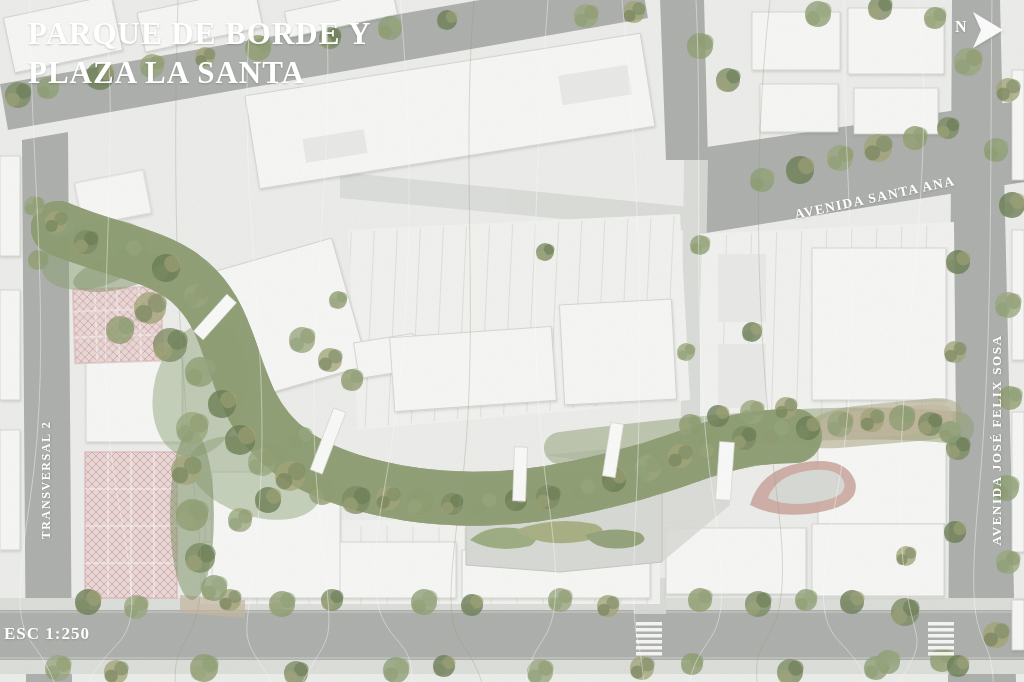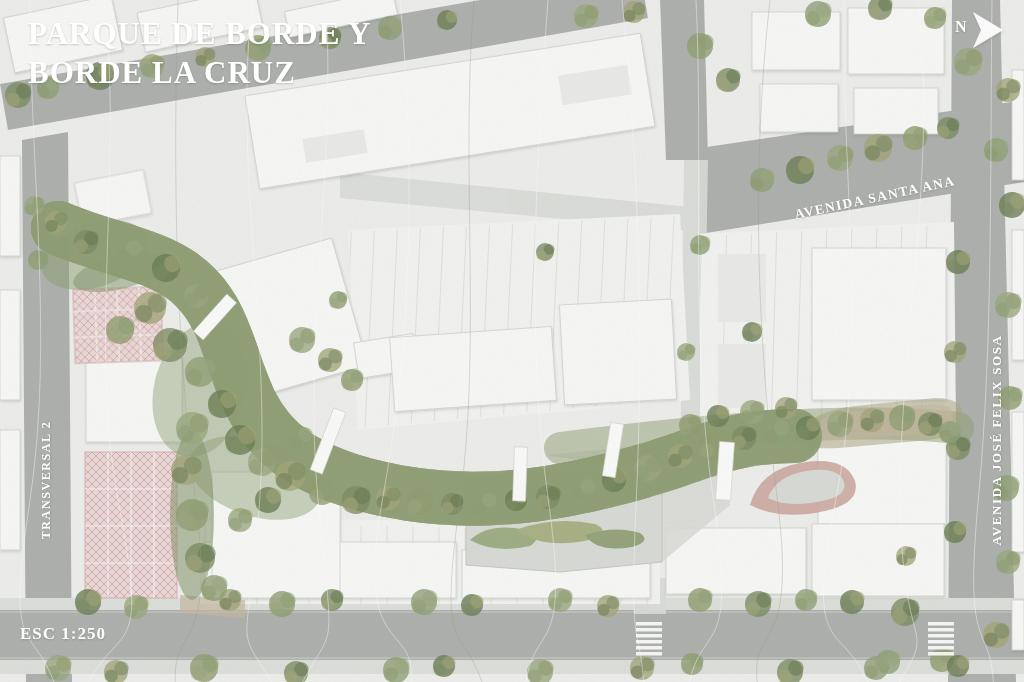--- a/index.html
+++ b/index.html
@@ -2,21 +2,21 @@
 <html><head>
 <meta charset="utf-8">
 <style>
   html,body{margin:0;padding:0;background:#dfe1dd;}
   .plan{position:relative;width:1024px;height:682px;overflow:hidden;
         font-family:Liberation Serif, serif;background:var(--bg,#e9ebe7);}
   .plan svg{position:absolute;left:0;top:0;}
   .label{position:absolute;color:#fff;font-weight:bold;white-space:nowrap;
          text-shadow:0 1px 2px rgba(60,65,55,.25);}
   .title{left:28px;top:14px;font-size:31px;letter-spacing:1px;line-height:39px;}
-  .scale{left:20px;top:624px;font-size:17px;letter-spacing:1px;}
+  .scale{left:4px;top:624px;font-size:17px;letter-spacing:1px;}
   .st-altamira{left:392px;top:629px;font-size:13.5px;letter-spacing:1.6px;}
   .st-santa-ana{left:875px;top:198px;font-size:13.5px;letter-spacing:1.4px;
                 transform:translate(-50%,-50%) rotate(-12deg);}
   .st-jose{left:997px;top:440px;font-size:13px;letter-spacing:1.6px;
            transform:translate(-50%,-50%) rotate(-90deg);}
   .st-transversal{left:46px;top:480px;font-size:12px;letter-spacing:1.6px;
            transform:translate(-50%,-50%) rotate(-90deg);}
   .north-n{left:955px;top:18px;font-size:16px;}
 </style>
 </head>
@@ -865,21 +865,21 @@
         <path d="M992,0 C989.8272680915185,170 993.3162142964003,340 978.2842954894575,500 S989.8272680915185,620 993.3162142964003,682" fill="none" stroke="#ffffff" stroke-width="1" opacity="0.45"></path>
       </g>
 
   <polygon points="973,12 1003,30 973,48 981,30" fill="#ffffff" filter="url(#bshadow)"></polygon>
 
   <rect width="1024" height="682" filter="url(#grain)" opacity="0.07"></rect>
 </svg>
 
 <div class="label title">
   <div>PARQUE DE BORDE Y</div>
-  <div>BORDE LA CRUZ</div>
+  <div>PLAZA LA SANTA</div>
 </div>
 <div class="label scale">ESC 1:250</div>
 <div class="label st-santa-ana">AVENIDA SANTA ANA</div>
 <div class="label st-jose">AVENIDA JOSÉ FELIX SOSA</div>
 <div class="label st-transversal">TRANSVERSAL 2</div>
 <div class="label north-n">N</div>
 
 </div>
 
 </body></html>

